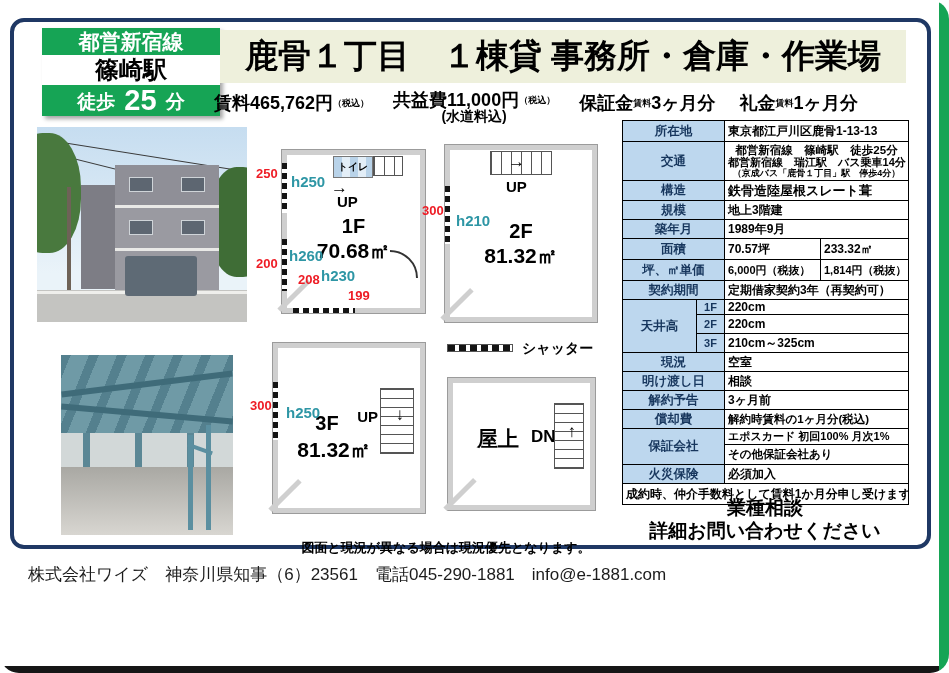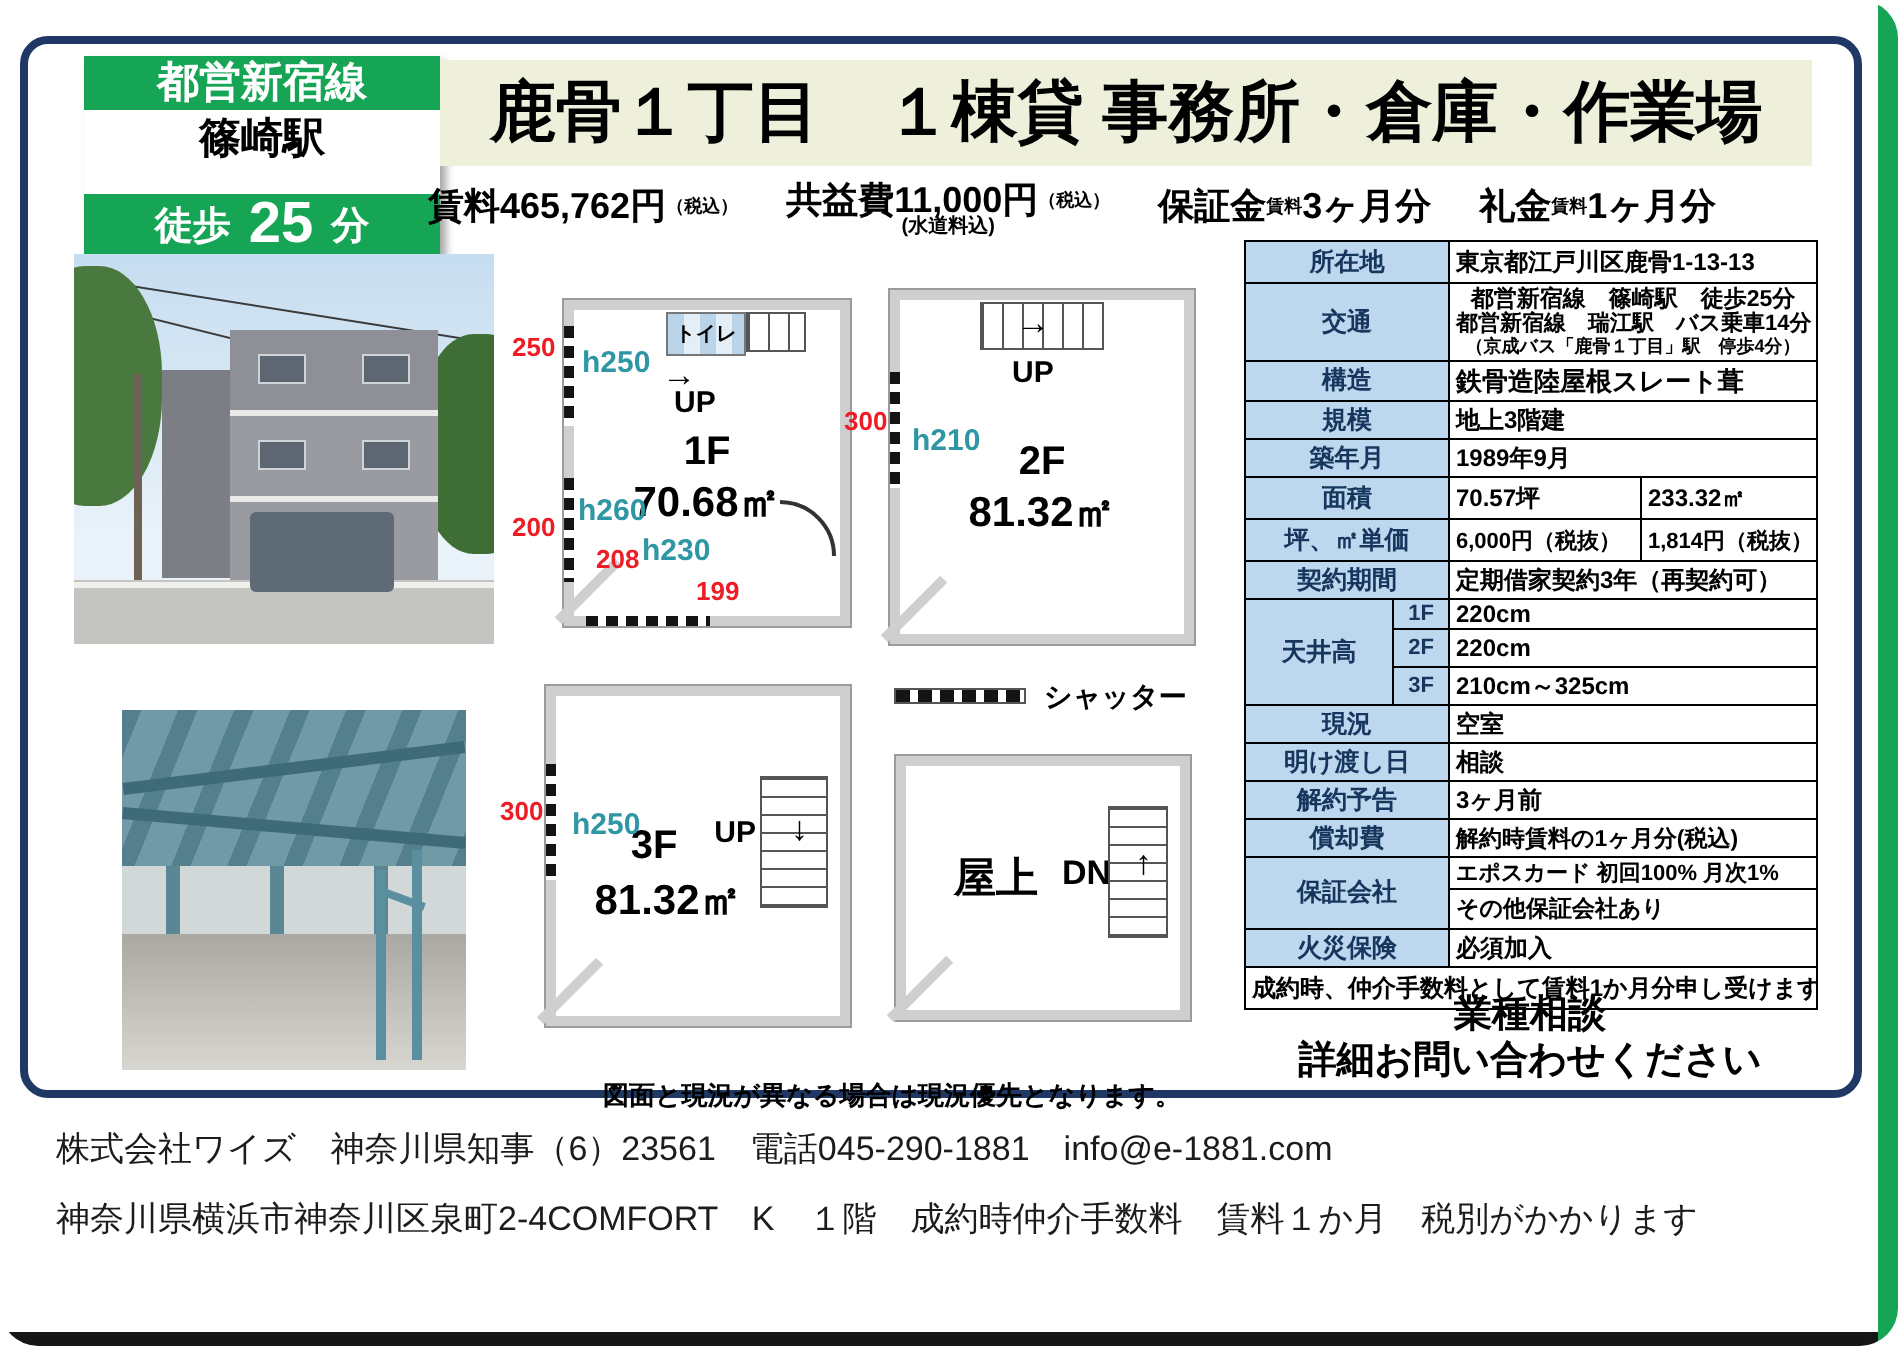--- a/index.html
+++ b/index.html
@@ -9,34 +9,34 @@
 
   
   .green-stripe{position:absolute;right:0;top:0;width:10px;height:673px;background:#16a455;}
   .black-bar{position:absolute;left:0;bottom:0;width:939px;height:7px;background:#161616;}
   .flyer-frame{position:absolute;left:10px;top:18px;width:913px;height:523px;
                border:4px solid #1f3864;border-radius:14px;background:#fff;}
 
   
   .station-box{left:42px;top:28px;width:178px;text-align:center;box-shadow:3px 3px 4px rgba(0,0,0,.35);}
   .st-line{background:#16a455;color:#fff;font-weight:bold;font-size:21px;height:27px;line-height:27px;}
-  .st-name{background:#fff;color:#000;font-weight:bold;font-size:21px;height:42px;line-height:30px;}
+  .st-name{background:#fff;color:#000;font-weight:bold;font-size:24px;height:30px;line-height:30px;}
   .st-walk{background:#16a455;color:#fff;font-weight:bold;font-size:19px;height:31px;line-height:31px;}
   .walk-num{font-size:29px;margin:16px 9px;vertical-align:-2px;}
 
   
   .title-box{left:220px;top:30px;width:686px;height:53px;background:#eef0dc;display:flex;
              align-items:center;justify-content:center;font-size:33px;font-weight:bold;white-space:nowrap;}
   .fee-line{left:214px;top:91px;width:716px;height:28px;display:flex;gap:24px;align-items:flex-start;
             font-weight:bold;white-space:nowrap;}
   .fee-big{font-size:18px;}
   .fee-small{font-size:9px;align-self:center;}
   .fee-col{display:flex;flex-direction:column;align-items:center;line-height:1;}
   .fee-row{display:flex;align-items:flex-start;}
-  .fee-sub{font-size:10px;font-weight:bold;}
+  .fee-sub{font-size:14px;font-weight:bold;}
 
   
   .photo1{left:37px;top:127px;width:210px;height:195px;background:linear-gradient(#c6ddf0,#eaf3f9 75%);overflow:hidden;}
   .tree{position:absolute;background:#49793e;border-radius:45%;}
   .trunk{position:absolute;background:#6e6257;}
   .bld-side{position:absolute;left:44px;top:58px;width:34px;height:104px;background:#7d7d85;}
   .bld-front{position:absolute;left:78px;top:38px;width:104px;height:124px;background:#9a9aa1;}
   .bld-floor{position:relative;height:40px;border-top:3px solid #e9e9e7;background:#9a9aa1;}
   .bld-floor:first-child{border-top:none;background:#8f8f97;}
   .win{position:absolute;top:12px;width:22px;height:13px;background:#5d6671;border:1px solid #cfd4d8;}
@@ -329,14 +329,13 @@
     </tr>
   </tbody>
     </table>
 
   <div class="abs inquiry">
     <div>業種相談</div>
     <div>詳細お問い合わせください</div>
   </div>
 
   <div class="abs footer-line" style="top:563px;">株式会社ワイズ　神奈川県知事（6）23561　電話045-290-1881　info@e-1881.com</div>
-  <div class="abs footer-line" style="top:598px;">神奈川県横浜市神奈川区泉町2-4COMFORT　K　１階　成約時仲介手数料　賃料１か月　税別がかかります</div>
 </div>
 
 </body></html>

